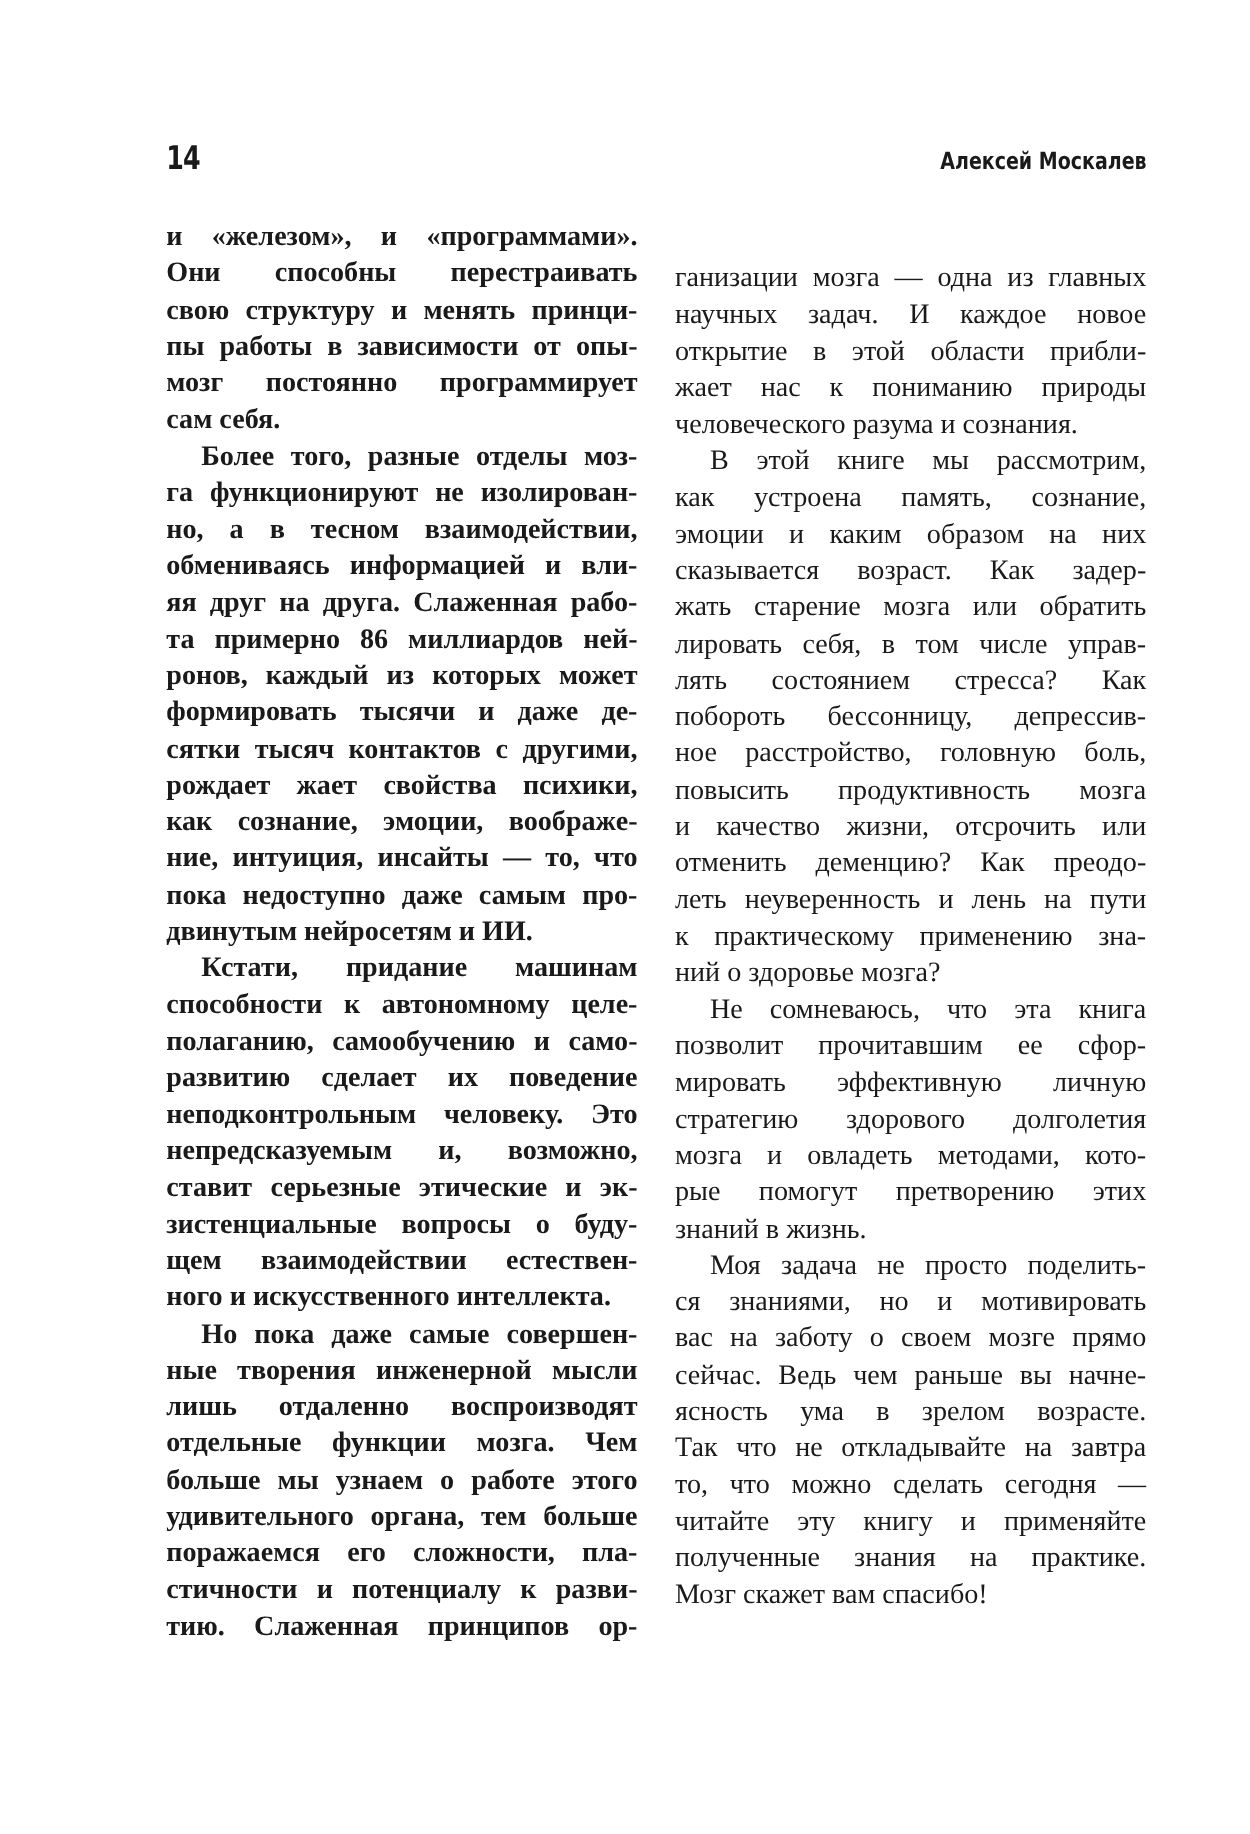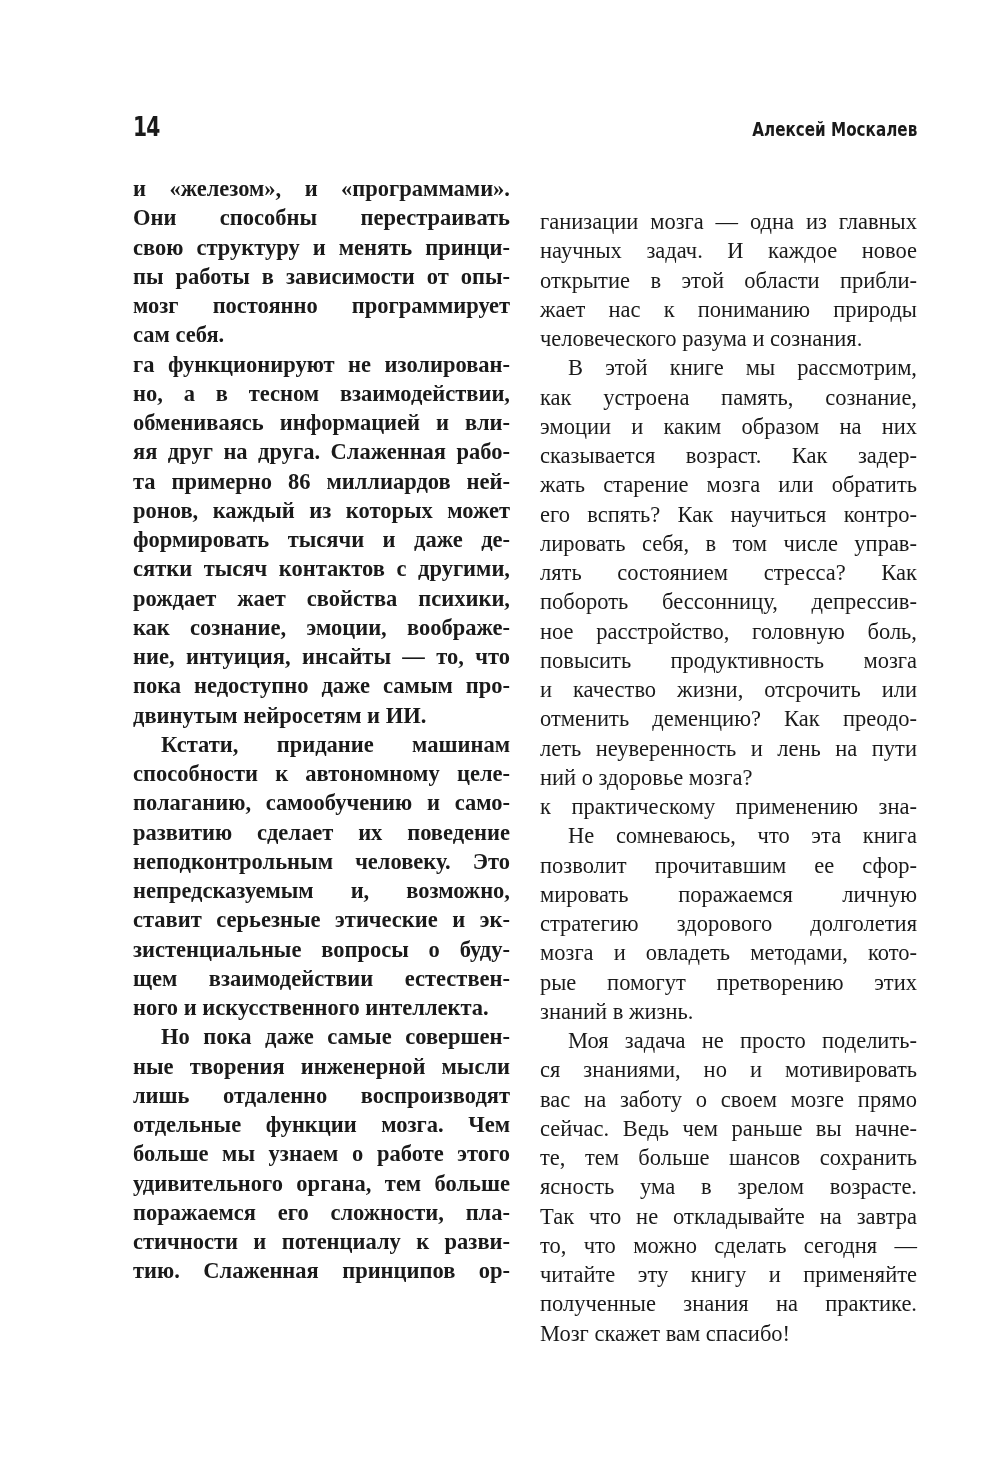--- a/index.html
+++ b/index.html
@@ -22,20 +22,21 @@
   <span class="author">Алексей Москалев</span>
 </div>
 
 <div class="column col-left" id="col-left">
     <span class="line">и «железом», и «программами».</span>
     <span class="line">Они способны перестраивать</span>
     <span class="line">свою структуру и менять принци-</span>
     <span class="line">пы работы в зависимости от опы-</span>
     <span class="line">мозг постоянно программирует</span>
     <span class="line last">сам себя.</span>
+    <span class="line indent">Более того, разные отделы моз-</span>
     <span class="line">га функционируют не изолирован-</span>
     <span class="line">но, а в тесном взаимодействии,</span>
     <span class="line">обмениваясь информацией и вли-</span>
     <span class="line">яя друг на друга. Слаженная рабо-</span>
     <span class="line">та примерно 86 миллиардов ней-</span>
     <span class="line">ронов, каждый из которых может</span>
     <span class="line">формировать тысячи и даже де-</span>
     <span class="line">сятки тысяч контактов с другими,</span>
     <span class="line">рождает жает свойства психики,</span>
     <span class="line">как сознание, эмоции, воображе-</span>
@@ -66,42 +67,40 @@
     <span class="line">ганизации мозга — одна из главных</span>
     <span class="line">научных задач. И каждое новое</span>
     <span class="line">открытие в этой области прибли-</span>
     <span class="line">жает нас к пониманию природы</span>
     <span class="line last">человеческого разума и сознания.</span>
     <span class="line indent">В этой книге мы рассмотрим,</span>
     <span class="line">как устроена память, сознание,</span>
     <span class="line">эмоции и каким образом на них</span>
     <span class="line">сказывается возраст. Как задер-</span>
     <span class="line">жать старение мозга или обратить</span>
-    <span class="line">его вспять? Как научиться контро-</span>
     <span class="line">лировать себя, в том числе управ-</span>
     <span class="line">лять состоянием стресса? Как</span>
     <span class="line">побороть бессонницу, депрессив-</span>
     <span class="line">ное расстройство, головную боль,</span>
     <span class="line">повысить продуктивность мозга</span>
     <span class="line">и качество жизни, отсрочить или</span>
     <span class="line">отменить деменцию? Как преодо-</span>
     <span class="line">леть неуверенность и лень на пути</span>
+    <span class="line">к практическому применению зна-</span>
     <span class="line last">ний о здоровье мозга?</span>
-    <span class="line">к практическому применению зна-</span>
     <span class="line indent">Не сомневаюсь, что эта книга</span>
     <span class="line">позволит прочитавшим ее сфор-</span>
-    <span class="line">мировать поражаемся личную</span>
+    <span class="line">мировать эффективную личную</span>
     <span class="line">стратегию здорового долголетия</span>
     <span class="line">мозга и овладеть методами, кото-</span>
     <span class="line">рые помогут претворению этих</span>
     <span class="line last">знаний в жизнь.</span>
     <span class="line indent">Моя задача не просто поделить-</span>
     <span class="line">ся знаниями, но и мотивировать</span>
     <span class="line">вас на заботу о своем мозге прямо</span>
     <span class="line">сейчас. Ведь чем раньше вы начне-</span>
-    <span class="line">те, тем больше шансов сохранить</span>
     <span class="line">ясность ума в зрелом возрасте.</span>
     <span class="line">Так что не откладывайте на завтра</span>
     <span class="line">то, что можно сделать сегодня —</span>
     <span class="line">читайте эту книгу и применяйте</span>
     <span class="line">полученные знания на практике.</span>
     <span class="line last">Мозг скажет вам спасибо!</span>
   </div>
 
 </body></html>

